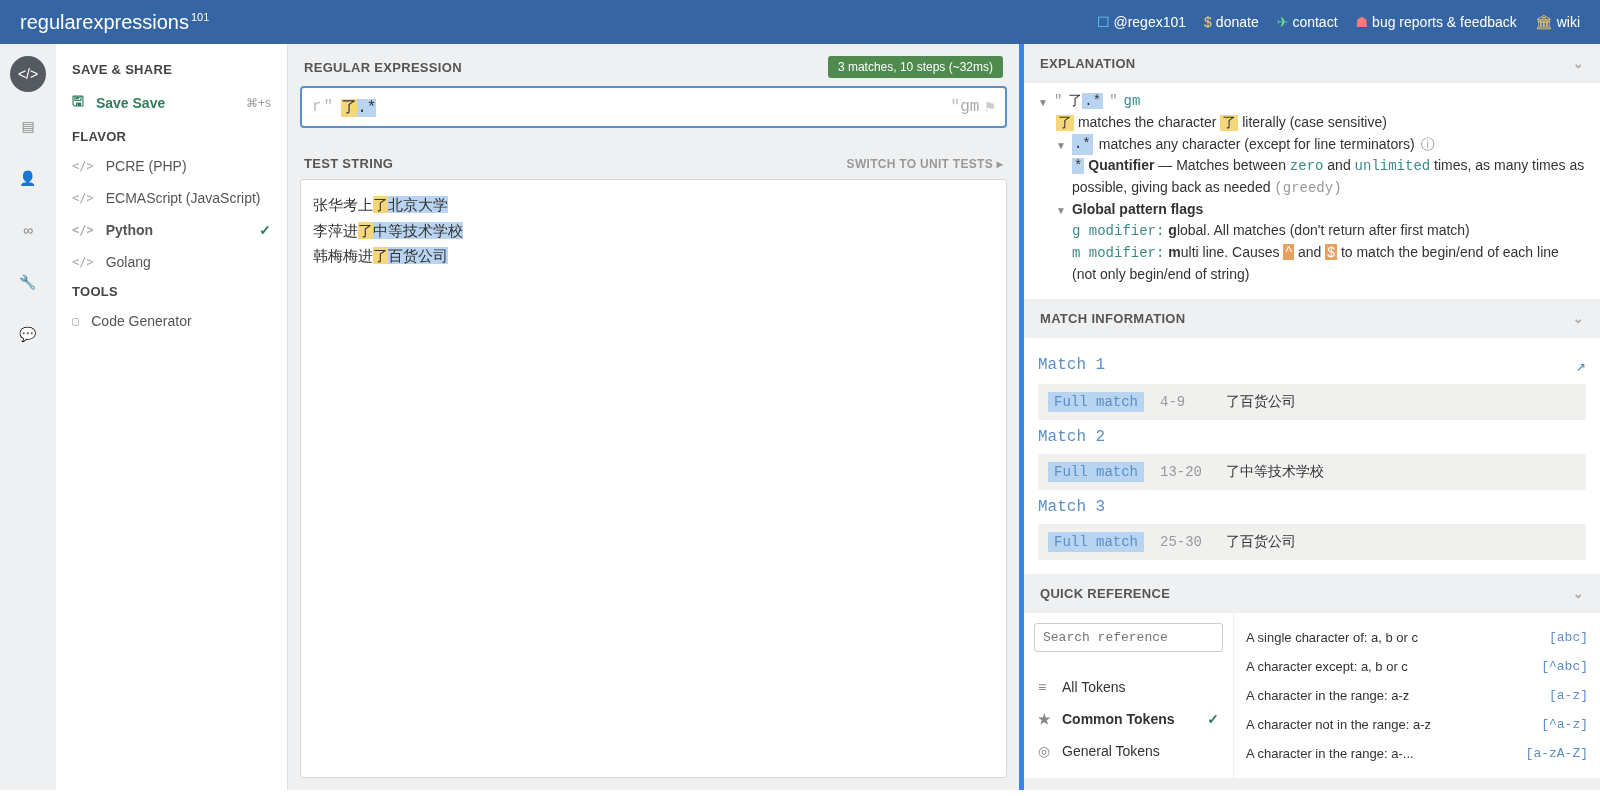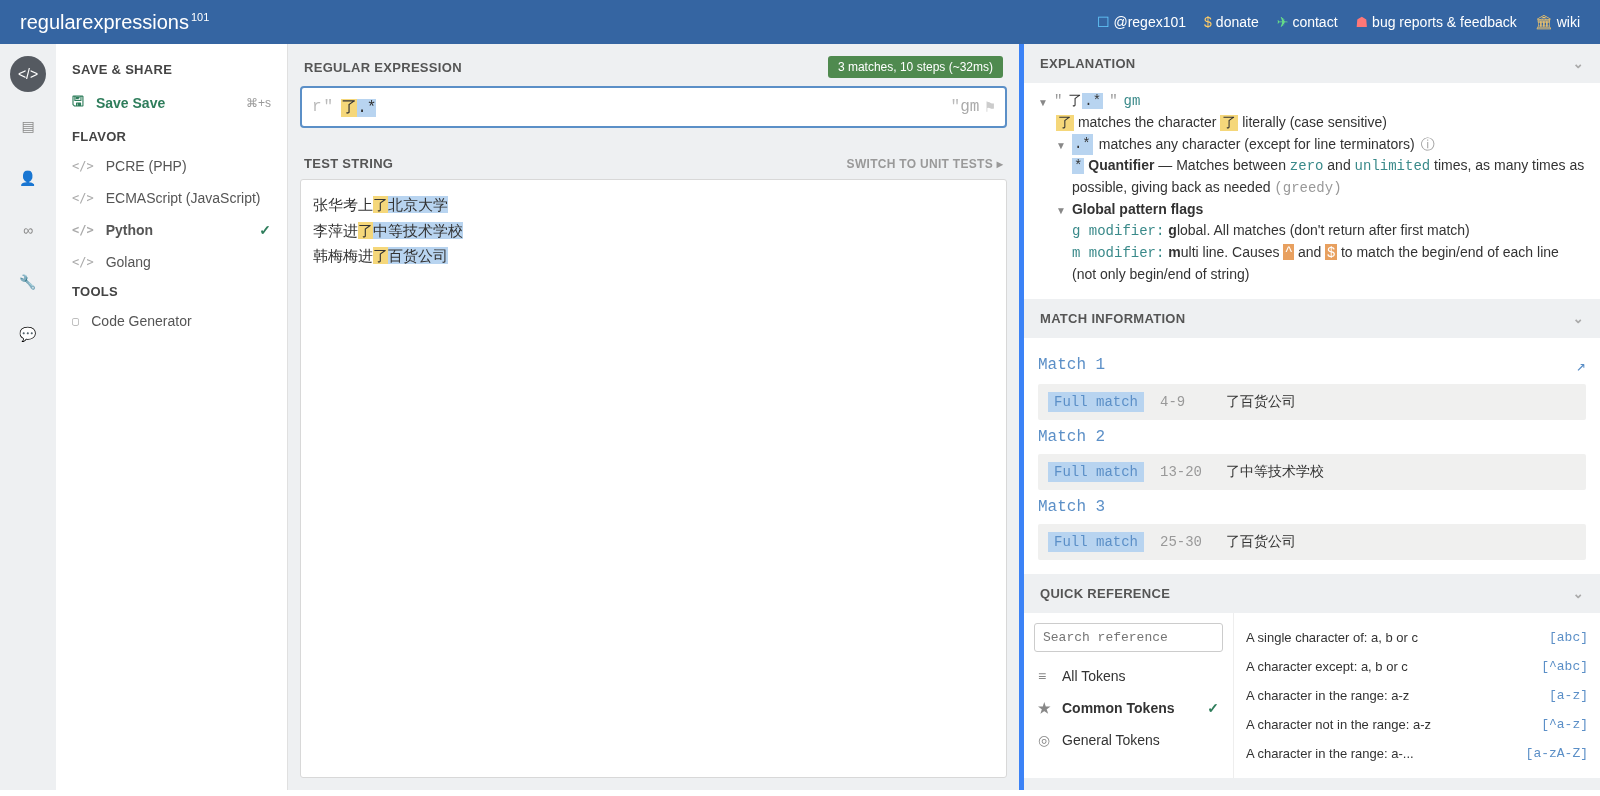--- a/index.html
+++ b/index.html
@@ -56,21 +56,21 @@
 .expl .indent2 { margin-left: 34px; }
 .expl .anch { background: #e8a05f; padding: 0 2px; color: #fff; }
 .matchinfo { padding: 10px 14px; background: #fff; }
 .match-title { font-family: "Courier New", monospace; color: #5b8fc7; font-size: 16px; margin: 8px 0; display: flex; justify-content: space-between; }
 .match-row { background: #f0f0ef; padding: 8px 10px; display: flex; align-items: center; gap: 16px; border-radius: 2px; margin-bottom: 4px; }
 .match-row .full { background: #b8d4f0; font-family: "Courier New", monospace; padding: 2px 6px; color: #5b8fc7; }
 .match-row .range { font-family: "Courier New", monospace; color: #999; min-width: 50px; }
 .match-row .val { color: #333; }
 .quickref { display: flex; background: #fff; }
 .qr-left { width: 210px; padding: 10px; border-right: 1px solid #eee; }
-.qr-search { width: 100%; border: 1px solid #ccc; padding: 6px 8px; border-radius: 3px; font-family: "Courier New", monospace; font-size: 13px; color: #999; margin-bottom: 8px; }
+.qr-search { width: 100%; border: 1px solid #ccc; padding: 6px 8px; border-radius: 3px; font-family: "Courier New", monospace; font-size: 13px; color: #999; margin-bottom: 19px; }
 .qr-cat { display: flex; align-items: center; gap: 10px; padding: 8px 4px; cursor: pointer; font-size: 14px; }
 .qr-cat.sel { font-weight: 700; }
 .qr-cat .ci { width: 14px; color: #888; }
 .qr-cat .ck { margin-left: auto; color: #2e7d5b; }
 .qr-right { flex: 1; padding: 10px 12px; }
 .qr-item { display: flex; justify-content: space-between; padding: 7px 0; font-size: 13px; cursor: pointer; }
 .qr-item .code { font-family: "Courier New", monospace; color: #5b8fc7; }
 </style>
 </head>
 <body>

